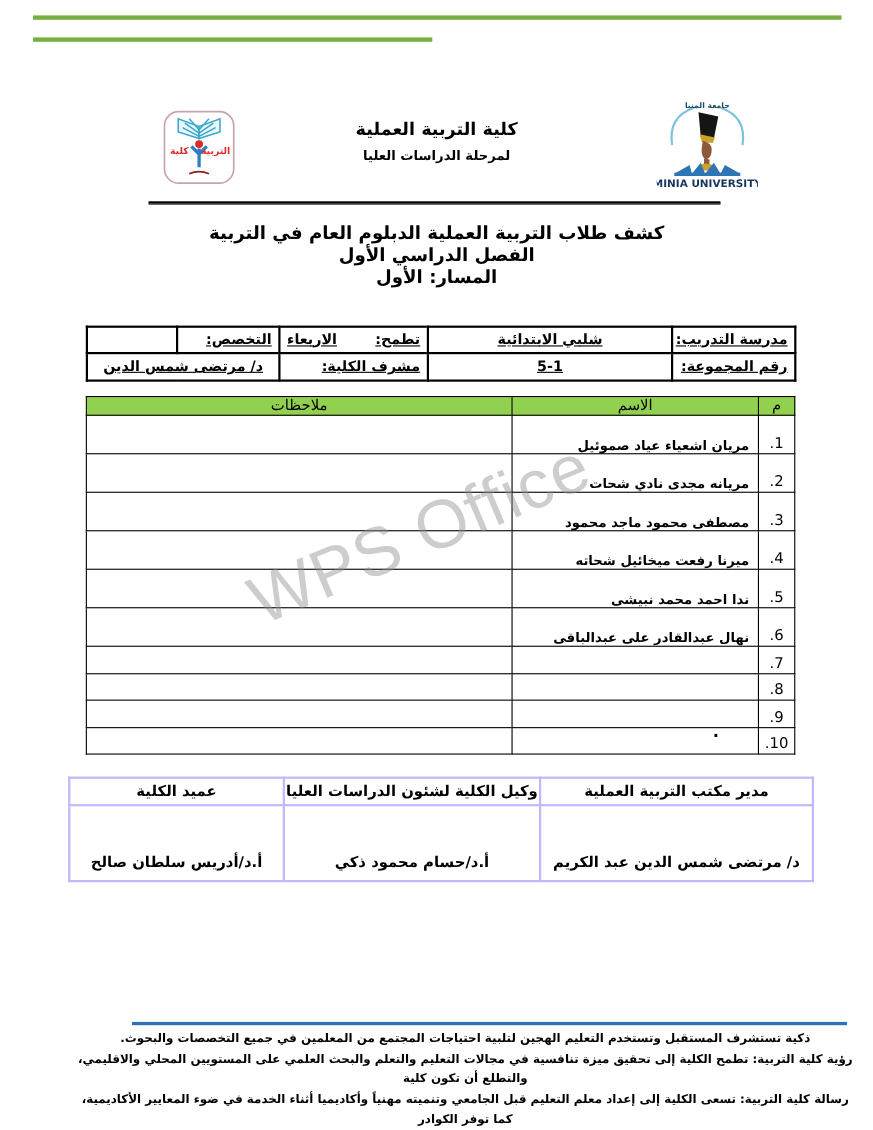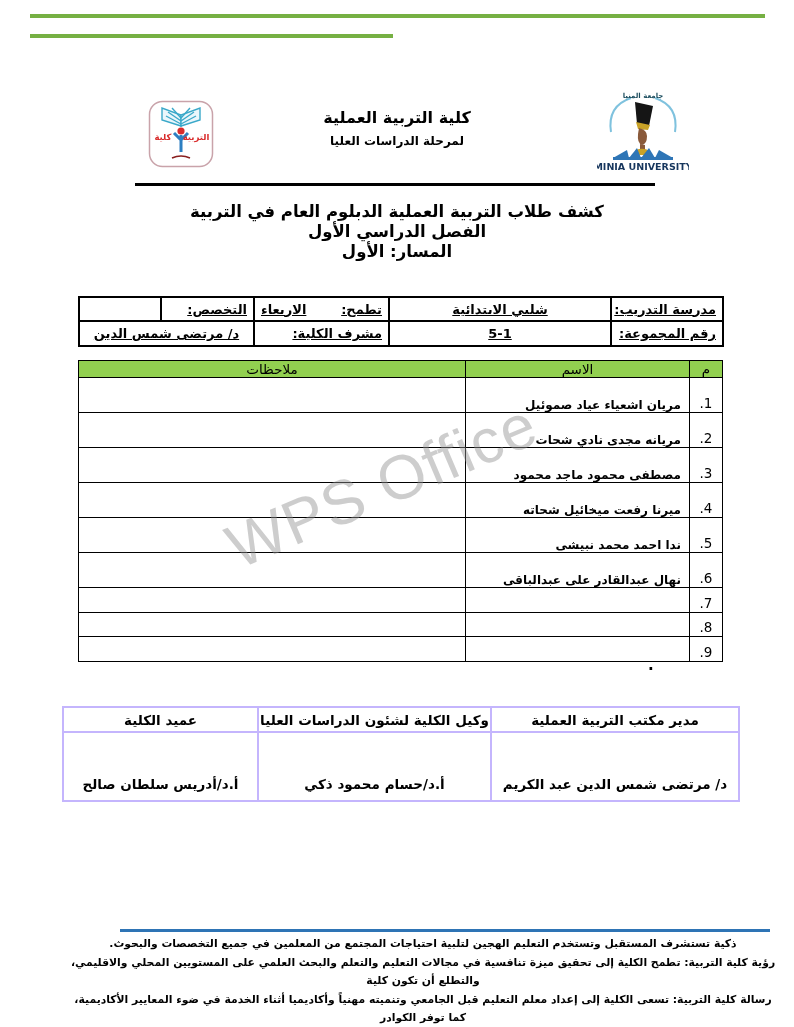--- a/index.html
+++ b/index.html
@@ -213,20 +213,25 @@
     <tr>
         <td class="num">.8</td>
         <td class="name"></td>
         <td></td>
       </tr>
     <tr>
         <td class="num">.9</td>
         <td class="name"></td>
         <td></td>
       </tr>
+    <tr>
+        <td class="num">.10</td>
+        <td class="name"></td>
+        <td></td>
+      </tr>
   </tbody>
 </table>
 
 <div class="stray-dot">.</div>
 
 <table class="sig-table">
   <colgroup>
       <col style="width:248px">
       <col style="width:233px">
       <col style="width:195px">

